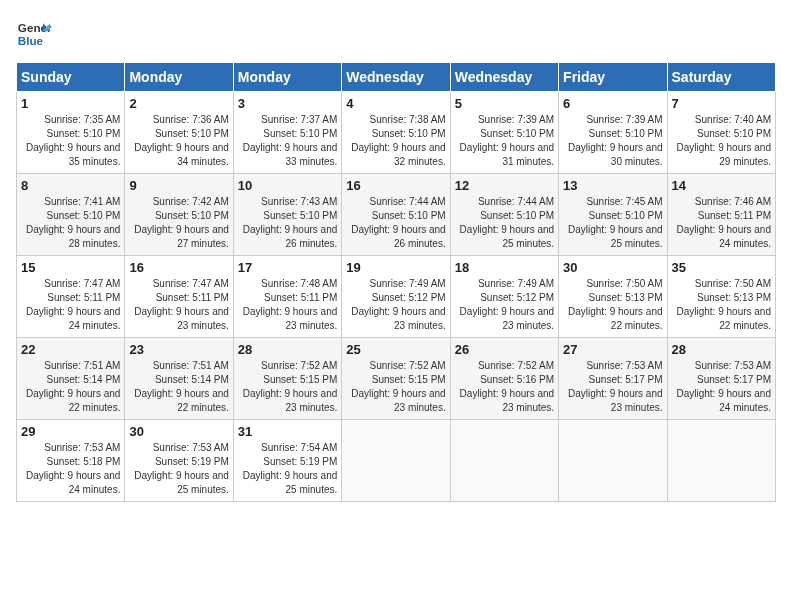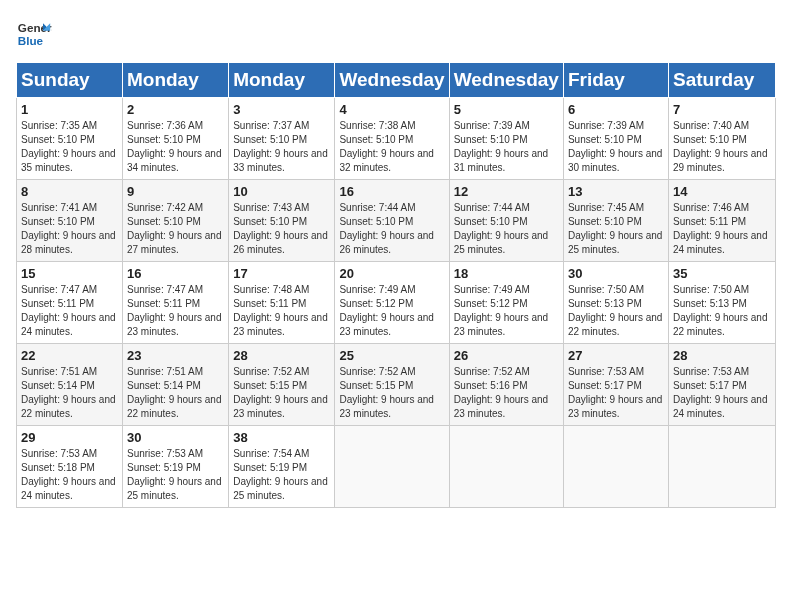--- a/index.html
+++ b/index.html
@@ -40,21 +40,21 @@
     table {
       width: 100%;
       border-collapse: collapse;
       font-size: 11px;
     }
     thead tr th {
       background: #2d6db5;
       color: #fff;
       padding: 6px 4px;
       text-align: left;
-      font-size: 19px;
+      font-size: 14px;
       font-weight: bold;
       border: 1px solid #fff;
     }
     tbody tr td {
       border: 1px solid #ccc;
       vertical-align: top;
       padding: 4px;
       width: calc(100% / 7);
       min-height: 80px;
       background: #fff;
@@ -66,20 +66,21 @@
       font-size: 13px;
       font-weight: bold;
       color: #222;
       display: block;
       margin-bottom: 2px;
     }
     .day-detail {
       font-size: 10px;
       color: #333;
       line-height: 1.4;
+      text-align: right;
     }
     .empty-cell {
       background: #f9f9f9 !important;
     }
   </style>
 </head>
 <body>
 
 <div class="header">
   <div class="logo">
@@ -176,21 +177,21 @@
         </td>
         <td>
           <span class="day-num">16</span>
           <div class="day-detail">Sunrise: 7:47 AM<br>Sunset: 5:11 PM<br>Daylight: 9 hours and 23 minutes.</div>
         </td>
         <td>
           <span class="day-num">17</span>
           <div class="day-detail">Sunrise: 7:48 AM<br>Sunset: 5:11 PM<br>Daylight: 9 hours and 23 minutes.</div>
         </td>
         <td>
-          <span class="day-num">20</span>
+          <span class="day-num">19</span>
           <div class="day-detail">Sunrise: 7:49 AM<br>Sunset: 5:12 PM<br>Daylight: 9 hours and 23 minutes.</div>
         </td>
         <td>
           <span class="day-num">18</span>
           <div class="day-detail">Sunrise: 7:49 AM<br>Sunset: 5:12 PM<br>Daylight: 9 hours and 23 minutes.</div>
         </td>
         <td>
           <span class="day-num">30</span>
           <div class="day-detail">Sunrise: 7:50 AM<br>Sunset: 5:13 PM<br>Daylight: 9 hours and 22 minutes.</div>
         </td>
@@ -232,21 +233,21 @@
       <tr>
         <td>
           <span class="day-num">29</span>
           <div class="day-detail">Sunrise: 7:53 AM<br>Sunset: 5:18 PM<br>Daylight: 9 hours and 24 minutes.</div>
         </td>
         <td>
           <span class="day-num">30</span>
           <div class="day-detail">Sunrise: 7:53 AM<br>Sunset: 5:19 PM<br>Daylight: 9 hours and 25 minutes.</div>
         </td>
         <td>
-          <span class="day-num">38</span>
+          <span class="day-num">31</span>
           <div class="day-detail">Sunrise: 7:54 AM<br>Sunset: 5:19 PM<br>Daylight: 9 hours and 25 minutes.</div>
         </td>
         <td class="empty-cell"></td>
         <td class="empty-cell"></td>
         <td class="empty-cell"></td>
         <td class="empty-cell"></td>
       </tr>
     </tbody>
 </table>
 

